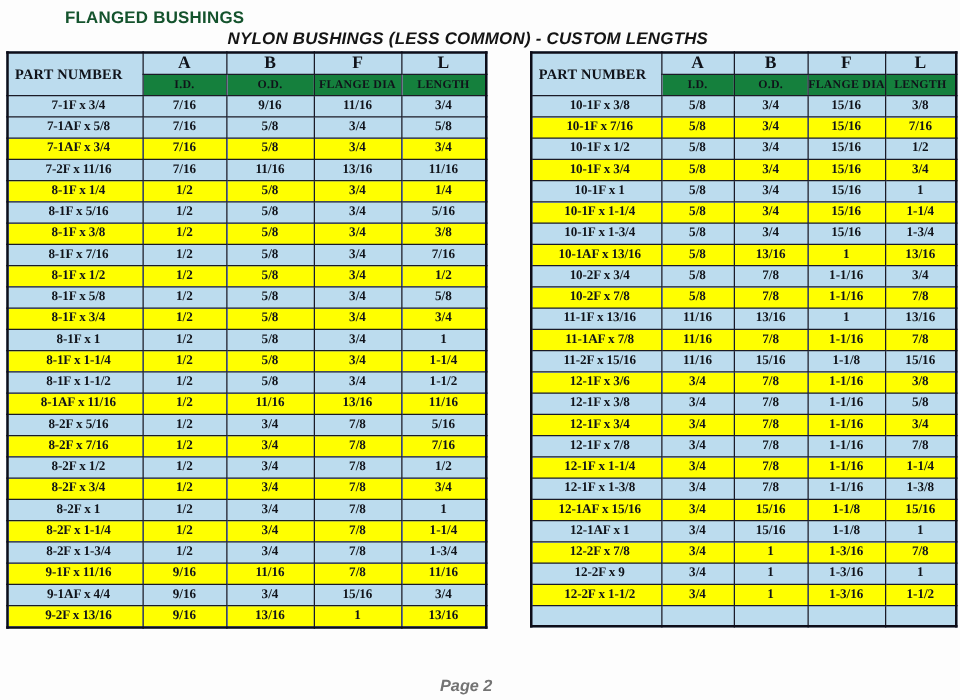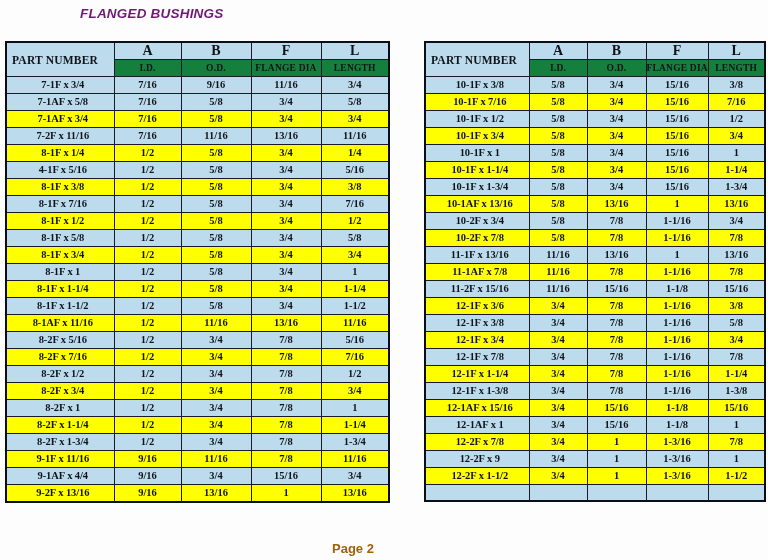--- a/index.html
+++ b/index.html
@@ -21,25 +21,23 @@
     background: #fdfdfd;
   }
 
   
   .title-main {
     position: absolute;
     left: 52px;
     top: 6px;
     font-size: 13.5px;
     font-weight: bold;
-    font-style: italic;
-    color: #701a75;
+    color: #14532d;
     letter-spacing: 0.2px;
     white-space: nowrap;
-    margin-left: 28px;
   }
   .title-sub {
     position: absolute;
     left: 182px;
     top: 23px;
     font-size: 13.5px;
     font-weight: bold;
     font-style: italic;
     color: #141414;
     letter-spacing: 0.2px;
@@ -126,34 +124,36 @@
   
   .right col.c-pn { width: 104px; }
   .right col.c-a  { width: 58px; }
   .right col.c-b  { width: 59px; }
   .right col.c-f  { width: 62px; }
   .right col.c-l  { width: 57px; }
 
   
   .footer-page {
     position: absolute;
-    left: 332px;
+    left: 352px;
     top: 541px;
     font-size: 13px;
     font-weight: bold;
-    color: #a16207;
+    font-style: italic;
+    color: #737373;
   }
 </style>
 </head>
 <body>
 
 <div class="page">
 
   <div class="title-main">FLANGED BUSHINGS</div>
 
+  <div class="title-sub">NYLON BUSHINGS (LESS COMMON) - CUSTOM LENGTHS</div>
 
   <div class="tbl-wrap left">
     <table class="bushing left">
       <colgroup>
         <col class="c-pn">
           <col class="c-a">
           <col class="c-b">
           <col class="c-f">
           <col class="c-l">
       </colgroup>
@@ -202,21 +202,21 @@
             <td class="val">11/16</td>
           </tr>
           <tr class="row-yellow">
             <td class="pn">8-1F x 1/4</td>
             <td class="val">1/2</td>
             <td class="val">5/8</td>
             <td class="val">3/4</td>
             <td class="val">1/4</td>
           </tr>
           <tr class="row-blue">
-            <td class="pn">4-1F x 5/16</td>
+            <td class="pn">8-1F x 5/16</td>
             <td class="val">1/2</td>
             <td class="val">5/8</td>
             <td class="val">3/4</td>
             <td class="val">5/16</td>
           </tr>
           <tr class="row-yellow">
             <td class="pn">8-1F x 3/8</td>
             <td class="val">1/2</td>
             <td class="val">5/8</td>
             <td class="val">3/4</td>

